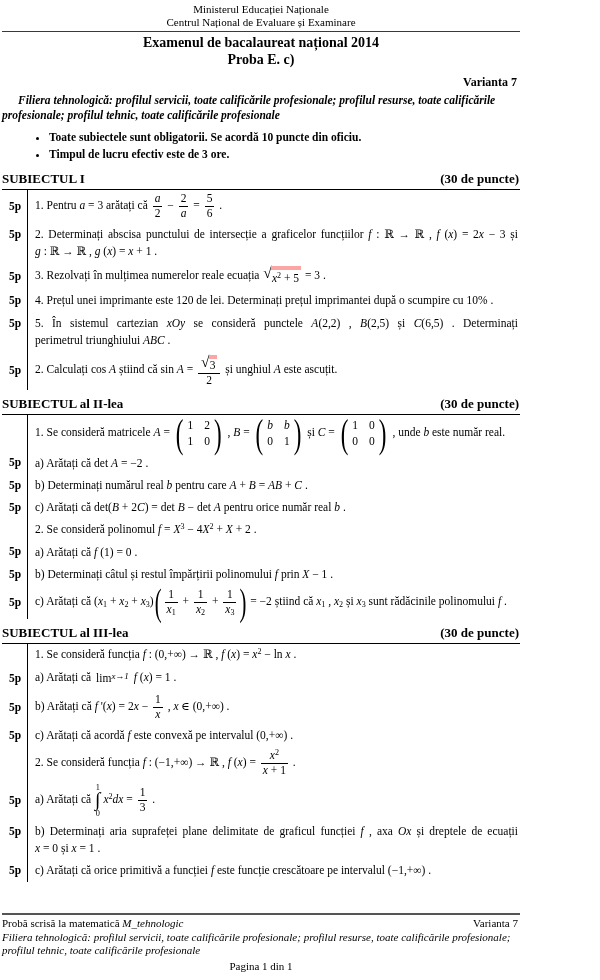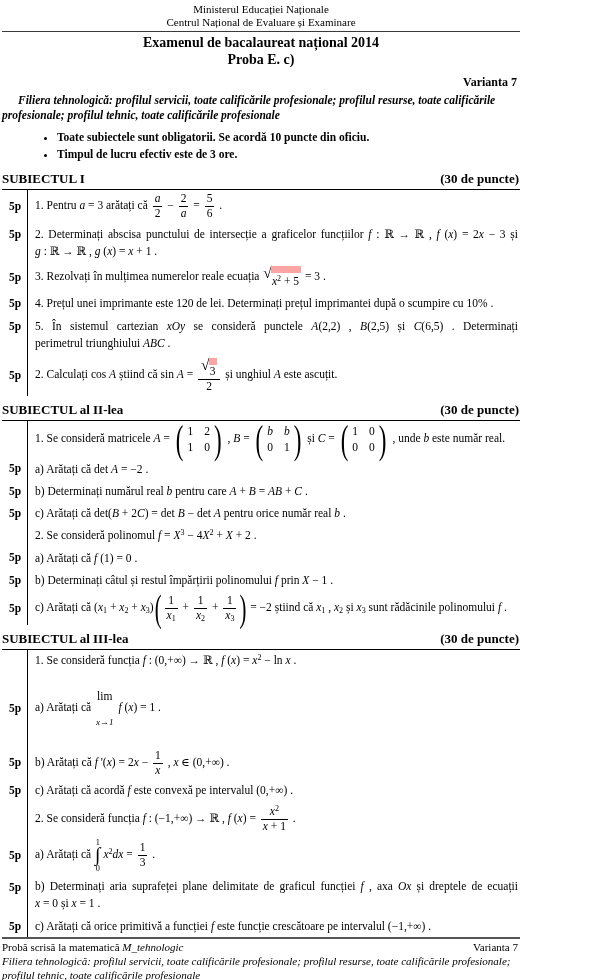--- a/index.html
+++ b/index.html
@@ -11,44 +11,44 @@
     font-family:"Liberation Serif","DejaVu Serif","DejaVu Sans",serif;
     font-size:11.5px;line-height:1.35;
     overflow:hidden;
   }
   .top{text-align:center;font-size:11px;line-height:1.2;}
   .rule{border-top:1.6px solid #3a3a3a;margin:2px 0 1px;}
   .title{text-align:center;font-weight:bold;font-size:14px;line-height:1.2;margin-top:2px;}
   .variant{text-align:right;font-weight:bold;font-size:12px;margin:5px 3px 0 0;}
   .filiera{font-weight:bold;font-style:italic;font-size:11.5px;line-height:1.3;text-indent:16px;margin-top:3px;}
   ul.bullets{font-weight:bold;margin:6px 0 2px 0;padding-left:47px;}
-  ul.bullets li{margin:1px 8px;}
+  ul.bullets li{margin:1px 0;}
   .sec{margin-top:5px;}
   .sec-head{display:flex;justify-content:space-between;font-weight:bold;font-size:13px;border-bottom:1.3px solid #000;padding:0 1px 1px 0;}
   .row{display:flex;}
   .row.c{align-items:center;}
   .pts{flex:0 0 25px;box-sizing:border-box;font-weight:bold;padding:4px 0 0 7px;}
   .row.c > .pts{padding-top:0;}
   .cont{flex:1;border-left:1px solid #000;padding:2.5px 2px 2.5px 7px;min-height:16px;}
   .line{line-height:1.5;}
   .jline{text-align:justify;text-align-last:justify;}
   
   .it{font-style:italic;}
   .sup{font-size:.7em;vertical-align:.45em;line-height:0;}
   .sub{font-size:.7em;vertical-align:-.25em;line-height:0;}
   .frac{display:inline-flex;flex-direction:column;text-align:center;vertical-align:middle;margin:0 2px;line-height:1.2;}
   .fn{padding:0 2px;}
   .fd{border-top:1px solid #000;padding:0 2px;}
   .sqrt{display:inline-flex;align-items:flex-start;vertical-align:middle;margin:0 1px;}
   .rs{font-size:1.35em;line-height:1;margin-right:-1px;}
-  .rb{border-top:7px solid #fca5a5;padding:0 2px 0 1px;margin-top:1px;}
+  .rb{border-top:4px solid #fca5a5;padding:0 2px 0 1px;margin-top:1px;}
   .mat{display:inline-flex;align-items:center;vertical-align:middle;margin:0 2px;}
   .mp{font-size:2em;line-height:1;transform:scaleY(1.75);padding:0 1px;}
   .mg{display:grid;grid-template-columns:auto auto;column-gap:11px;text-align:center;padding:0 3px;line-height:1.4;}
-  .lim{display:inline-flex;flex-direction:column;text-align:center;vertical-align:middle;line-height:1.05;margin:16px 2px;gap:16px;}
+  .lim{display:inline-flex;flex-direction:row;text-align:center;vertical-align:middle;line-height:1.05;margin:4px 2px;}
   .lb{font-size:.78em;font-style:italic;}
   .intg{display:inline-flex;flex-direction:column;align-items:center;vertical-align:middle;line-height:1;margin:0 3px 0 1px;}
   .ilim{font-size:.72em;line-height:1.1;}
   .isgn{font-size:1.7em;line-height:.85;}
   .bigp{display:inline-block;font-size:1.8em;line-height:1;transform:scaleY(1.85);vertical-align:middle;margin:0 1px;}
   .footer{margin-top:auto;font-size:11px;}
   .f-rule{border-top:2.4px solid #555;margin-bottom:1px;}
   .f-row1{display:flex;justify-content:space-between;padding-right:2px;gap:12px;}
   .f-fil{font-style:italic;line-height:1.25;}
   .f-page{text-align:center;margin-top:1px;}

